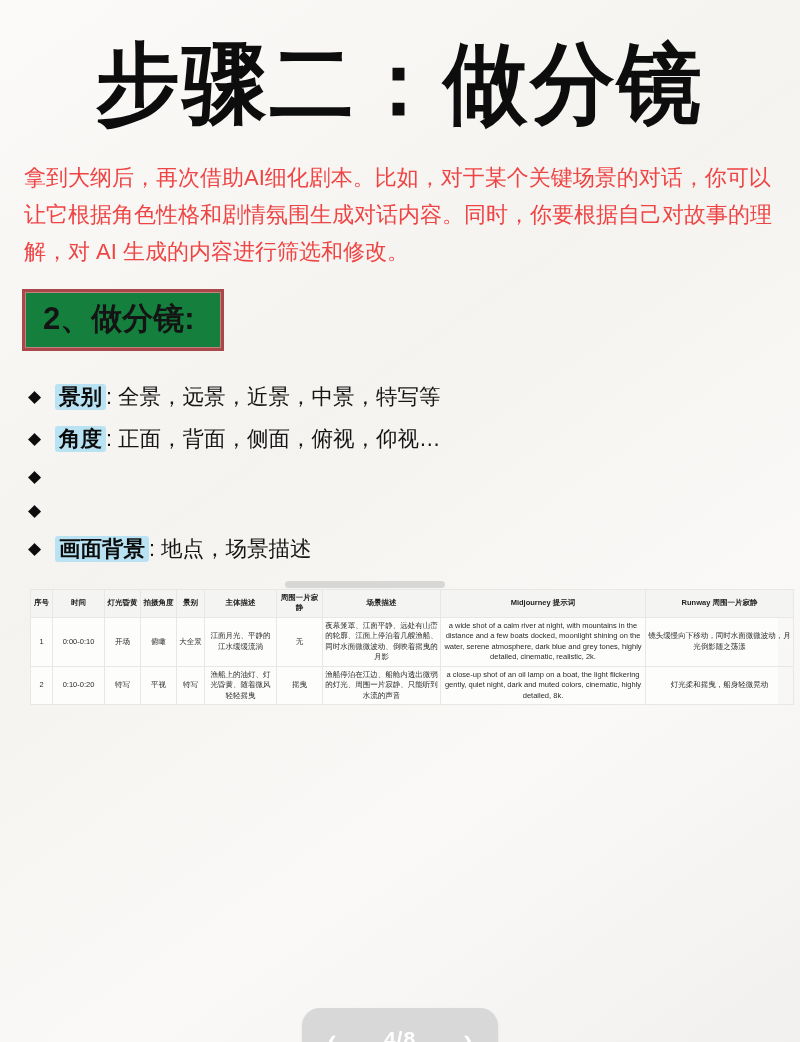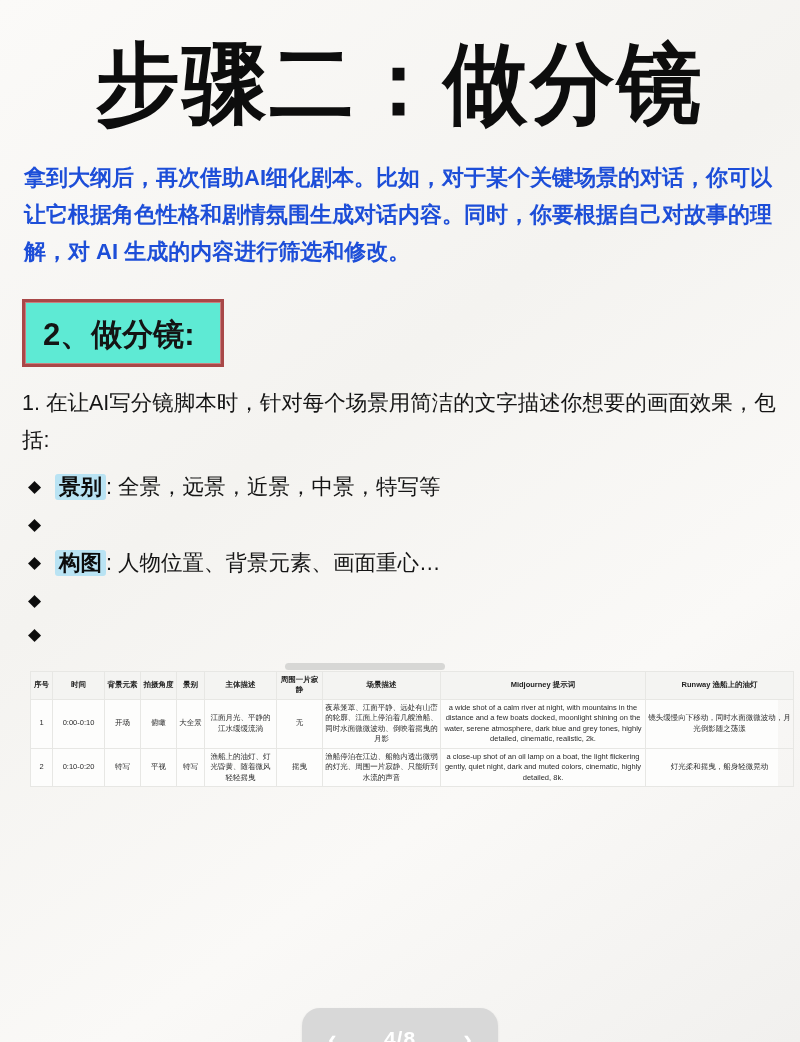--- a/index.html
+++ b/index.html
@@ -19,30 +19,30 @@
     letter-spacing:3px;
     color:#0d0d0d;
     margin:8px 0 26px 0;
     line-height:1.15;
     transform:scaleY(1.05);
   }
 
   .intro {
     font-size:22px;
     line-height:1.7;
-    color:#1d4ed8;
-    font-weight:700;
-    margin:0 2px 26px 2px;
+    color:#ef4444;
+    font-weight:400;
+    margin:0 2px 16px 2px;
   }
 
   .section-box {
     display:inline-block;
     border:3px solid #a94848;
-    background:#5eead4;
-    padding:12px 26px 8px 18px;
+    background:#15803d;
+    padding:6px 26px 8px 18px;
     margin:2px 0 18px 0;
     box-shadow:0 0 0 1px #c97f7f inset;
   }
   .section-box .heading {
     font-size:31px;
     font-weight:900;
     color:#141414;
   }
 
   .point {
@@ -112,44 +112,44 @@
 <div class="page">
 
   <h1 class="title">步骤二：做分镜</h1>
 
   <p class="intro">拿到大纲后，再次借助AI细化剧本。比如，对于某个关键场景的对话，你可以让它根据角色性格和剧情氛围生成对话内容。同时，你要根据自己对故事的理解，对 AI 生成的内容进行筛选和修改。</p>
 
   <div class="section-box">
     <span class="heading">2、做分镜:</span>
   </div>
 
-  <p class="point">1. 在让AI写分镜脚本时，针对每个场景用简洁的文字描述你想要的画面效果，包括:</p>
 
   <div class="bullets">
 
       <div class="bullet">
         <span class="diamond">◆</span>
         <span><span class="term">景别</span><span>: 全景，远景，近景，中景，特写等</span></span>
       </div>
 
       <div class="bullet">
         <span class="diamond">◆</span>
-      </div>
-
-      <div class="bullet">
-        <span class="diamond">◆</span>
-        <span><span class="term">构图</span><span>: 人物位置、背景元素、画面重心…</span></span>
-      </div>
-
-      <div class="bullet">
-        <span class="diamond">◆</span>
-      </div>
-
-      <div class="bullet">
-        <span class="diamond">◆</span>
+        <span><span class="term">角度</span><span>: 正面，背面，侧面，俯视，仰视…</span></span>
+      </div>
+
+      <div class="bullet">
+        <span class="diamond">◆</span>
+      </div>
+
+      <div class="bullet">
+        <span class="diamond">◆</span>
+      </div>
+
+      <div class="bullet">
+        <span class="diamond">◆</span>
+        <span><span class="term">画面背景</span><span>: 地点，场景描述</span></span>
       </div>
     </div>
 
 
 
   <div class="table-wrap">
     <div class="table-scrollbar"></div>
     <table>
       <colgroup>
         <col style="width:22px">
@@ -161,28 +161,28 @@
           <col style="width:46px">
           <col style="width:118px">
         <col style="width:205px">
           <col style="width:148px">
       </colgroup>
       <thead>
         <tr>
 
         <th>序号</th>
             <th>时间</th>
-            <th>背景元素</th>
+            <th>灯光昏黄</th>
             <th>拍摄角度</th>
             <th>景别</th>
             <th>主体描述</th>
             <th>周围一片寂静</th>
             <th>场景描述</th>
             <th>Midjourney 提示词</th>
-            <th>Runway 渔船上的油灯</th>
+            <th>Runway 周围一片寂静</th>
           </tr>
       </thead>
       <tbody>
 
           <tr>
             <td>1</td>
             <td>0:00-0:10</td>
             <td>开场</td>
             <td>俯瞰</td>
             <td>大全景</td>

